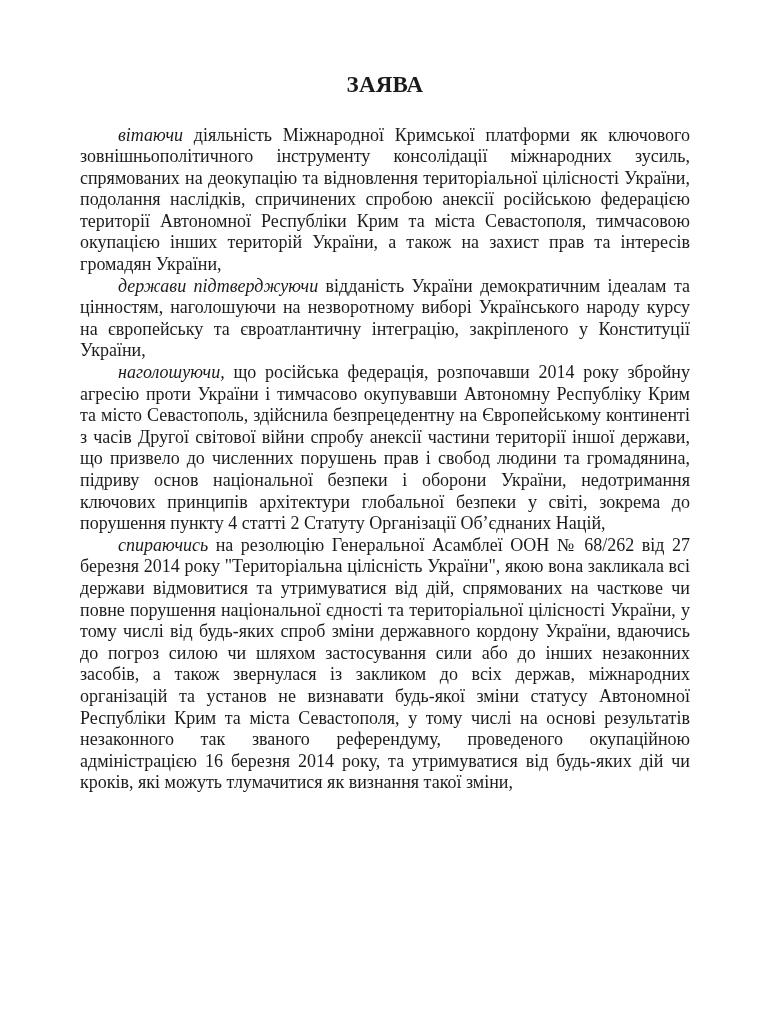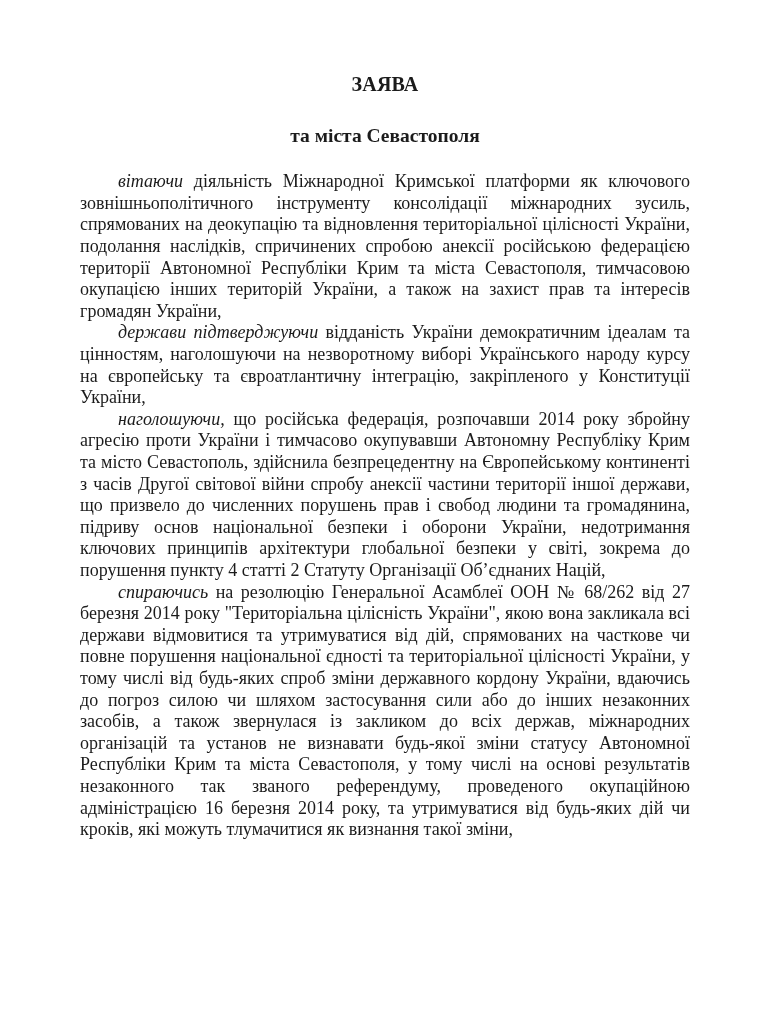--- a/index.html
+++ b/index.html
@@ -14,21 +14,21 @@
     box-sizing: border-box;
     padding: 74px 78px 0 80px;
     background: #ffffff;
     color: #1b1b1b;
     font-family: "Liberation Serif", "DejaVu Serif", serif;
     overflow: hidden;
   }
   .doc-title {
     margin: 0;
     text-align: center;
-    font-size: 20px;
+    font-size: 23px;
     line-height: 21.5px;
     font-weight: bold;
     letter-spacing: 0.2px;
   }
   .doc-title .title-line { display: block; }
   .doc-subtitle {
     margin: 29px 0 0 0;
     text-align: center;
     font-size: 19.5px;
     line-height: 21.8px;
@@ -49,21 +49,20 @@
 </style>
 </head>
 <body>
 
 <div class="page">
   <h1 class="doc-title">
     <span class="title-line">ЗАЯВА</span>
   </h1>
 
   <h2 class="doc-subtitle">
-    <span class="subtitle-line">та міста Севастополя</span>
   </h2>
 
   <div class="doc-body">
       <p class="para"><em>вітаючи</em> діяльність Міжнародної Кримської платформи як ключового зовнішньополітичного інструменту консолідації міжнародних зусиль, спрямованих на деокупацію та відновлення територіальної цілісності України, подолання наслідків, спричинених спробою анексії російською федерацією території Автономної Республіки Крим та міста Севастополя, тимчасовою окупацією інших територій України, а також на захист прав та інтересів громадян України,</p>
       <p class="para"><em>держави підтверджуючи</em> відданість України демократичним ідеалам та цінностям, наголошуючи на незворотному виборі Українського народу курсу на європейську та євроатлантичну інтеграцію, закріпленого у Конституції України,</p>
       <p class="para"><em>наголошуючи,</em> що російська федерація, розпочавши 2014 року збройну агресію проти України і тимчасово окупувавши Автономну Республіку Крим та місто Севастополь, здійснила безпрецедентну на Європейському континенті з часів Другої світової війни спробу анексії частини території іншої держави, що призвело до численних порушень прав і свобод людини та громадянина, підриву основ національної безпеки і оборони України, недотримання ключових принципів архітектури глобальної безпеки у світі, зокрема до порушення пункту 4 статті 2 Статуту Організації Об’єднаних Націй,</p>
       <p class="para"><em>спираючись</em> на резолюцію Генеральної Асамблеї ООН № 68/262 від 27 березня 2014 року "Територіальна цілісність України", якою вона закликала всі держави відмовитися та утримуватися від дій, спрямованих на часткове чи повне порушення національної єдності та територіальної цілісності України, у тому числі від будь-яких спроб зміни державного кордону України, вдаючись до погроз силою чи шляхом застосування сили або до інших незаконних засобів, а також звернулася із закликом до всіх держав, міжнародних організацій та установ не визнавати будь-якої зміни статусу Автономної Республіки Крим та міста Севастополя, у тому числі на основі результатів незаконного так званого референдуму, проведеного окупаційною адміністрацією 16 березня 2014 року, та утримуватися від будь-яких дій чи кроків, які можуть тлумачитися як визнання такої зміни,</p>
     </div>
 </div>
 

